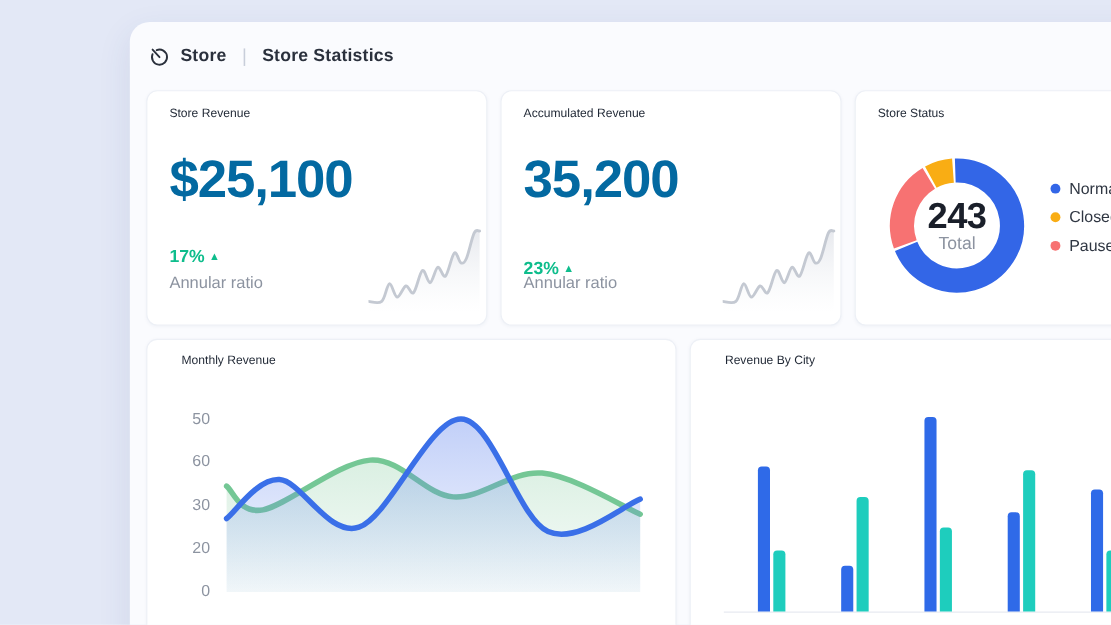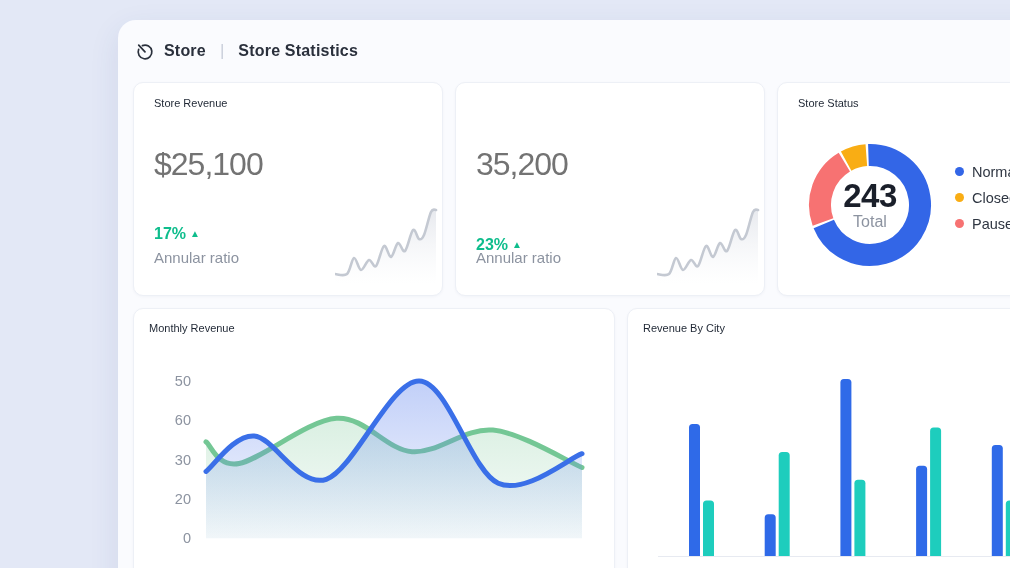--- a/index.html
+++ b/index.html
@@ -21,22 +21,22 @@
   .card{
     position:absolute;background:#FFFFFF;border:1px solid #EDF0F6;border-radius:10px;
     box-shadow:0 1px 3px rgba(30,45,90,0.04);overflow:hidden;
   }
   .c1{left:15px;top:62px;width:308px;height:212px}
   .c2{left:337px;top:62px;width:308px;height:212px}
   .c3{left:659px;top:62px;width:308px;height:212px}
   .c4{left:15px;top:288px;width:480px;height:300px}
   .c5{left:509px;top:288px;width:480px;height:300px}
   .card-title{position:absolute;left:20px;top:14px;font-size:11px;font-weight:500;color:#1F2734}
-  .t2{left:15px;top:13px}
-  .stat-value{position:absolute;left:20px;top:57px;font-size:32px;line-height:48px;font-weight:400;color:#737373;letter-spacing:-1px}
+  .t2{left:31px;top:13px}
+  .stat-value{position:absolute;left:20px;top:57px;font-size:48px;line-height:48px;font-weight:700;color:#0369a1;letter-spacing:-1px}
   .stat-delta{position:absolute;left:20px;top:141px;font-size:16px;line-height:20px;font-weight:700;display:flex;align-items:center;gap:4px}
   .arrow{font-size:10px;margin-top:-1px}
   .stat-sub{position:absolute;left:20px;top:165px;font-size:15px;line-height:20px;color:#8C93A0}
   .sparkline-svg{position:absolute;right:3px;bottom:11px;width:104px;height:76px}
   .chart-svg{position:absolute;left:0;top:0;width:480px;height:300px}
   .donut-svg{position:absolute;left:0;top:0;width:308px;height:212px}
   .donut-center{position:absolute;left:92px;top:122px;transform:translate(-50%,-50%);text-align:center;pointer-events:none}
   .donut-num{font-size:33px;font-weight:700;color:#1A1F2A;letter-spacing:-.5px;line-height:34px}
   .donut-lab{font-size:16px;color:#8C93A0;line-height:18px}
   .legend{position:absolute;left:177px;top:80px;display:flex;flex-direction:column;gap:9px;white-space:nowrap}
@@ -76,20 +76,21 @@
             <stop offset="0%" stop-color="#E6E8ED" stop-opacity="0.95"></stop>
             <stop offset="100%" stop-color="#F2F4F7" stop-opacity="0"></stop>
           </linearGradient>
         </defs>
         <path d="M0.0 66.0C2.0 66.0,8.8 68.7,12.0 66.0C15.2 63.3,16.7 50.7,19.0 50.0C21.3 49.3,23.5 61.7,26.0 62.0C28.5 62.3,31.5 52.7,34.0 52.0C36.5 51.3,38.5 60.3,41.0 58.0C43.5 55.7,46.5 39.5,49.0 38.0C51.5 36.5,53.7 49.5,56.0 49.0C58.3 48.5,60.7 36.0,63.0 35.0C65.3 34.0,67.5 45.2,70.0 43.0C72.5 40.8,75.7 24.0,78.0 22.0C80.3 20.0,82.2 30.2,84.0 31.0C85.8 31.8,87.0 31.5,89.0 27.0C91.0 22.5,94.0 8.2,96.0 4.0C98.0 -0.2,100.2 2.3,101.0 2.0L101 76L0 76Z" fill="url(#sp0)" stroke="none"></path>
         <path d="M0.0 66.0C2.0 66.0,8.8 68.7,12.0 66.0C15.2 63.3,16.7 50.7,19.0 50.0C21.3 49.3,23.5 61.7,26.0 62.0C28.5 62.3,31.5 52.7,34.0 52.0C36.5 51.3,38.5 60.3,41.0 58.0C43.5 55.7,46.5 39.5,49.0 38.0C51.5 36.5,53.7 49.5,56.0 49.0C58.3 48.5,60.7 36.0,63.0 35.0C65.3 34.0,67.5 45.2,70.0 43.0C72.5 40.8,75.7 24.0,78.0 22.0C80.3 20.0,82.2 30.2,84.0 31.0C85.8 31.8,87.0 31.5,89.0 27.0C91.0 22.5,94.0 8.2,96.0 4.0C98.0 -0.2,100.2 2.3,101.0 2.0" fill="none" stroke="#C4C9D2" stroke-width="2.6" stroke-linecap="round" stroke-linejoin="round"></path>
       </svg>
   </div>
 
   <div class="card c2">
+    <div class="card-title">Accumulated Revenue</div>
     <div class="stat-value">35,200</div>
     <div class="stat-delta" style="color: rgb(14, 189, 140); margin-top: 11px;">
       <span>23%</span>
       <span class="arrow">▲</span>
     </div>
     <div class="stat-sub">Annular ratio</div>
     <svg class="sparkline-svg" viewBox="0 0 104 76" preserveAspectRatio="none">
         <defs>
           <linearGradient id="sp1" x1="0" y1="0" x2="0" y2="1">
             <stop offset="0%" stop-color="#E6E8ED" stop-opacity="0.95"></stop>

